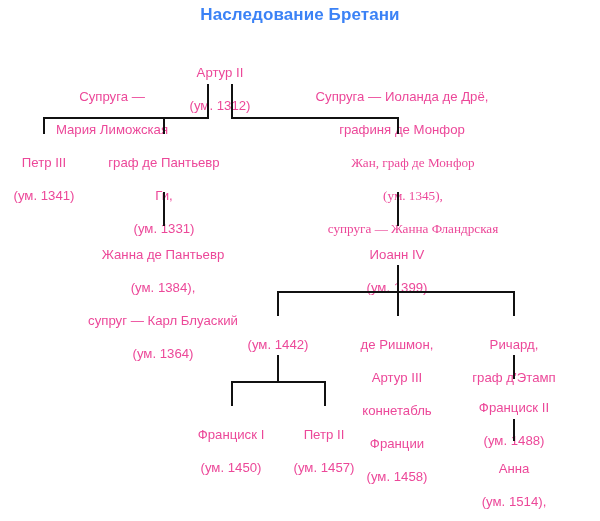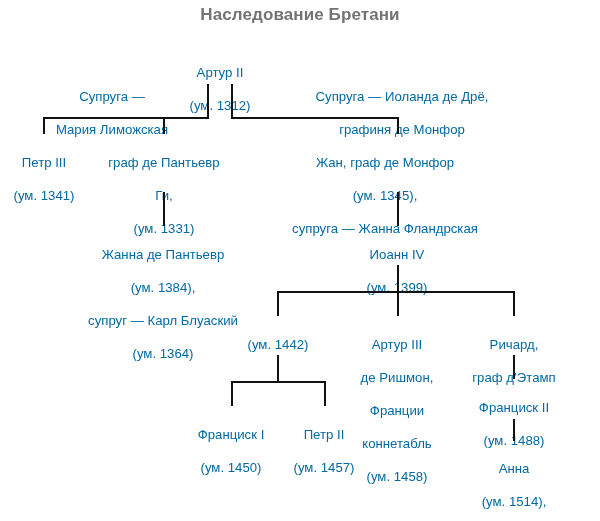--- a/index.html
+++ b/index.html
@@ -21,28 +21,28 @@
   }
   .title {
     position: absolute;
     left: 0;
     top: 5px;
     width: 600px;
     text-align: center;
     font-size: 17px;
     font-weight: bold;
     letter-spacing: 0.1px;
-    color: #737373;
+    color: #3b82f6;
   }
   .node {
     position: absolute;
     text-align: center;
     font-size: 13.2px;
     line-height: 16.5px;
-    color: #0369a1;
+    color: #ec4899;
     white-space: pre-line;
   }
   .node .ln { display: block; }
   
   .vline {
     position: absolute;
     width: 2px;
     background: #111111;
   }
   .hline {
@@ -87,21 +87,21 @@
     <span class="ln">Петр III</span>
     <span class="ln">(ум. 1341)</span>
   </div>
 
   <div class="node" style="left:88px; top:138px; width:152px;">
     <span class="ln">граф де Пантьевр</span>
     <span class="ln">Ги,</span>
     <span class="ln">(ум. 1331)</span>
   </div>
 
-  <div class="node" style="left:260px; top:138px; width:250px;">
+  <div class="node" style="left:288px; top:138px; width:250px;font-family:Liberation Serif, serif;">
     <span class="ln">Жан, граф де Монфор</span>
     <span class="ln">(ум. 1345),</span>
     <span class="ln">супруга — Жанна Фландрская</span>
   </div>
 
   <div class="vline" style="left:163px; top:192px; height:34px;"></div>
 
   <div class="vline" style="left:397px; top:192px; height:34px;"></div>
 
   <div class="node" style="left:63px; top:230px; width:200px;text-align:center;">
@@ -120,24 +120,24 @@
   <div class="hline" style="left:277px; top:291px; width:238px;"></div>
   <div class="vline" style="left:277px; top:291px; height:25px;"></div>
   <div class="vline" style="left:397px; top:291px; height:25px;"></div>
   <div class="vline" style="left:513px; top:291px; height:25px;"></div>
 
   <div class="node" style="left:218px; top:320px; width:120px;">
     <span class="ln">(ум. 1442)</span>
   </div>
 
   <div class="node" style="left:337px; top:320px; width:120px;">
+    <span class="ln">де Ришмон,</span>
     <span class="ln">Артур III</span>
-    <span class="ln">де Ришмон,</span>
+    <span class="ln">коннетабль</span>
     <span class="ln">Франции</span>
-    <span class="ln">коннетабль</span>
     <span class="ln">(ум. 1458)</span>
   </div>
 
   <div class="node" style="left:448px; top:320px; width:132px;">
     <span class="ln">Ричард,</span>
     <span class="ln">граф д’Этамп</span>
   </div>
 
   <div class="vline" style="left:277px; top:355px; height:27px;"></div>
   <div class="hline" style="left:231px; top:381px; width:94px;"></div>

